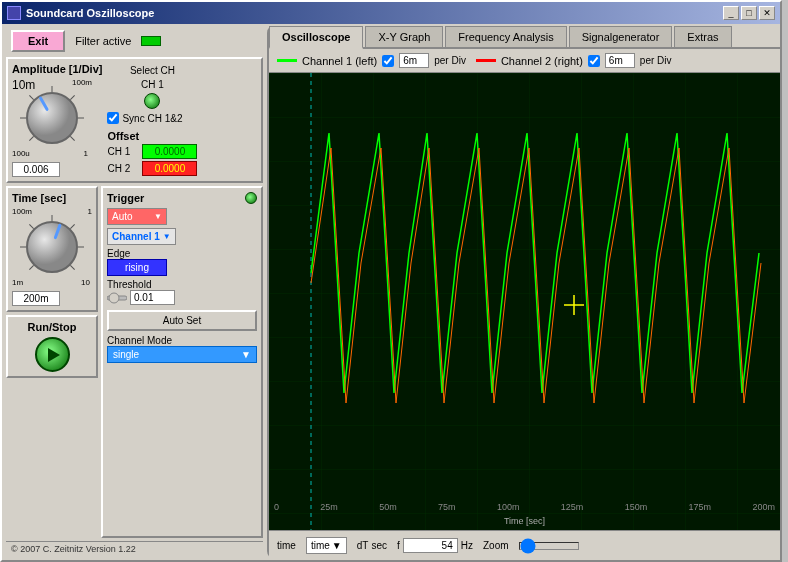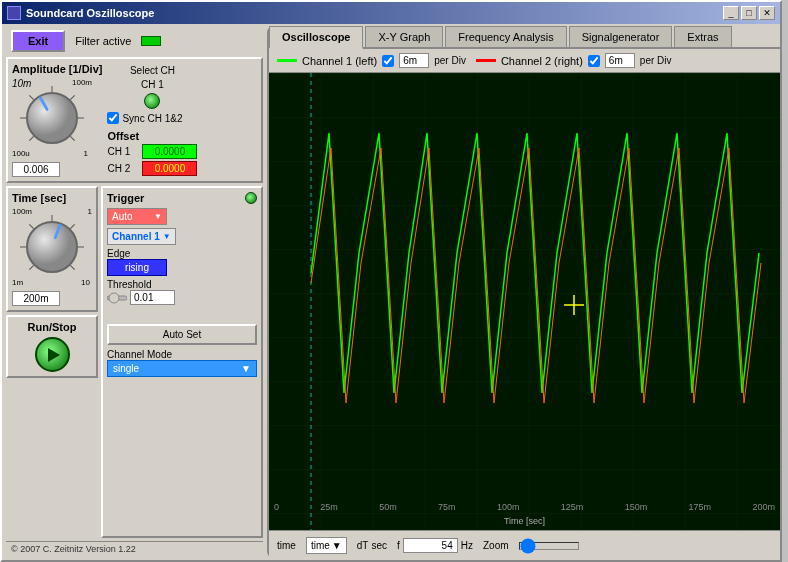--- a/index.html
+++ b/index.html
@@ -82,21 +82,21 @@
       width: 265px;
       flex-shrink: 0;
       display: flex;
       flex-direction: column;
       background: #d4d0c8;
       padding: 4px;
       gap: 3px;
     }
 
     .exit-btn {
-      background: #8b5cf6;
+      background: #f9a8d4;
       border: 2px solid #888;
       border-top: 2px solid #fff;
       border-left: 2px solid #fff;
       padding: 3px 15px;
       cursor: pointer;
       font-size: 11px;
       font-weight: bold;
     }
 
     .filter-label {
@@ -505,21 +505,21 @@
         <button class="exit-btn">Exit</button>
         <span class="filter-label">Filter active</span>
         <span class="filter-indicator"></span>
       </div>
 
       <div class="amplitude-box">
         <div style="display:flex; gap:5px; align-items:flex-start;">
           <div>
             <div class="section-title">Amplitude [1/Div]</div>
             <div style="position:relative; width:80px; height:80px;">
-              <span class="knob-label-top-left" style="position:absolute; top:0; left:0; font-size:10px;font-style:italic;">10m</span>
+              <span class="knob-label-top-left" style="position:absolute; top:0; left:0; font-size:12px;">10m</span>
               <span class="knob-label-top-right" style="position:absolute; top:0; right:0; font-size:8px;">100m</span>
               <svg width="80" height="80" style="position:absolute; top:0; left:0;">
 
                 <circle cx="40" cy="40" r="25" fill="url(#knobGrad)" stroke="#666" stroke-width="2"></circle>
                 <defs>
                   <radialGradient id="knobGrad" cx="35%" cy="35%">
                     <stop offset="0%" stop-color="#e8e8e8"></stop>
                     <stop offset="100%" stop-color="#888"></stop>
                   </radialGradient>
                 </defs>
@@ -637,21 +637,21 @@
 
           
           <div style="margin-bottom:3px;">
             <div style="font-size:10px;">Edge</div>
             <button class="edge-dropdown">
               <span>rising</span>
             </button>
           </div>
 
           
-          <div style="margin-bottom:17px;">
+          <div style="margin-bottom:3px;">
             <div style="font-size:10px;">Threshold</div>
             <div style="display:flex; align-items:center; gap:3px;">
               <svg width="20" height="14">
                 <rect x="0" y="5" width="20" height="4" rx="2" fill="#bbb" stroke="#888" stroke-width="1"></rect>
                 <circle cx="7" cy="7" r="5" fill="#d4d0c8" stroke="#888" stroke-width="1"></circle>
               </svg>
               <input type="text" class="threshold-input" value="0.01" style="">
             </div>
           </div>
 

